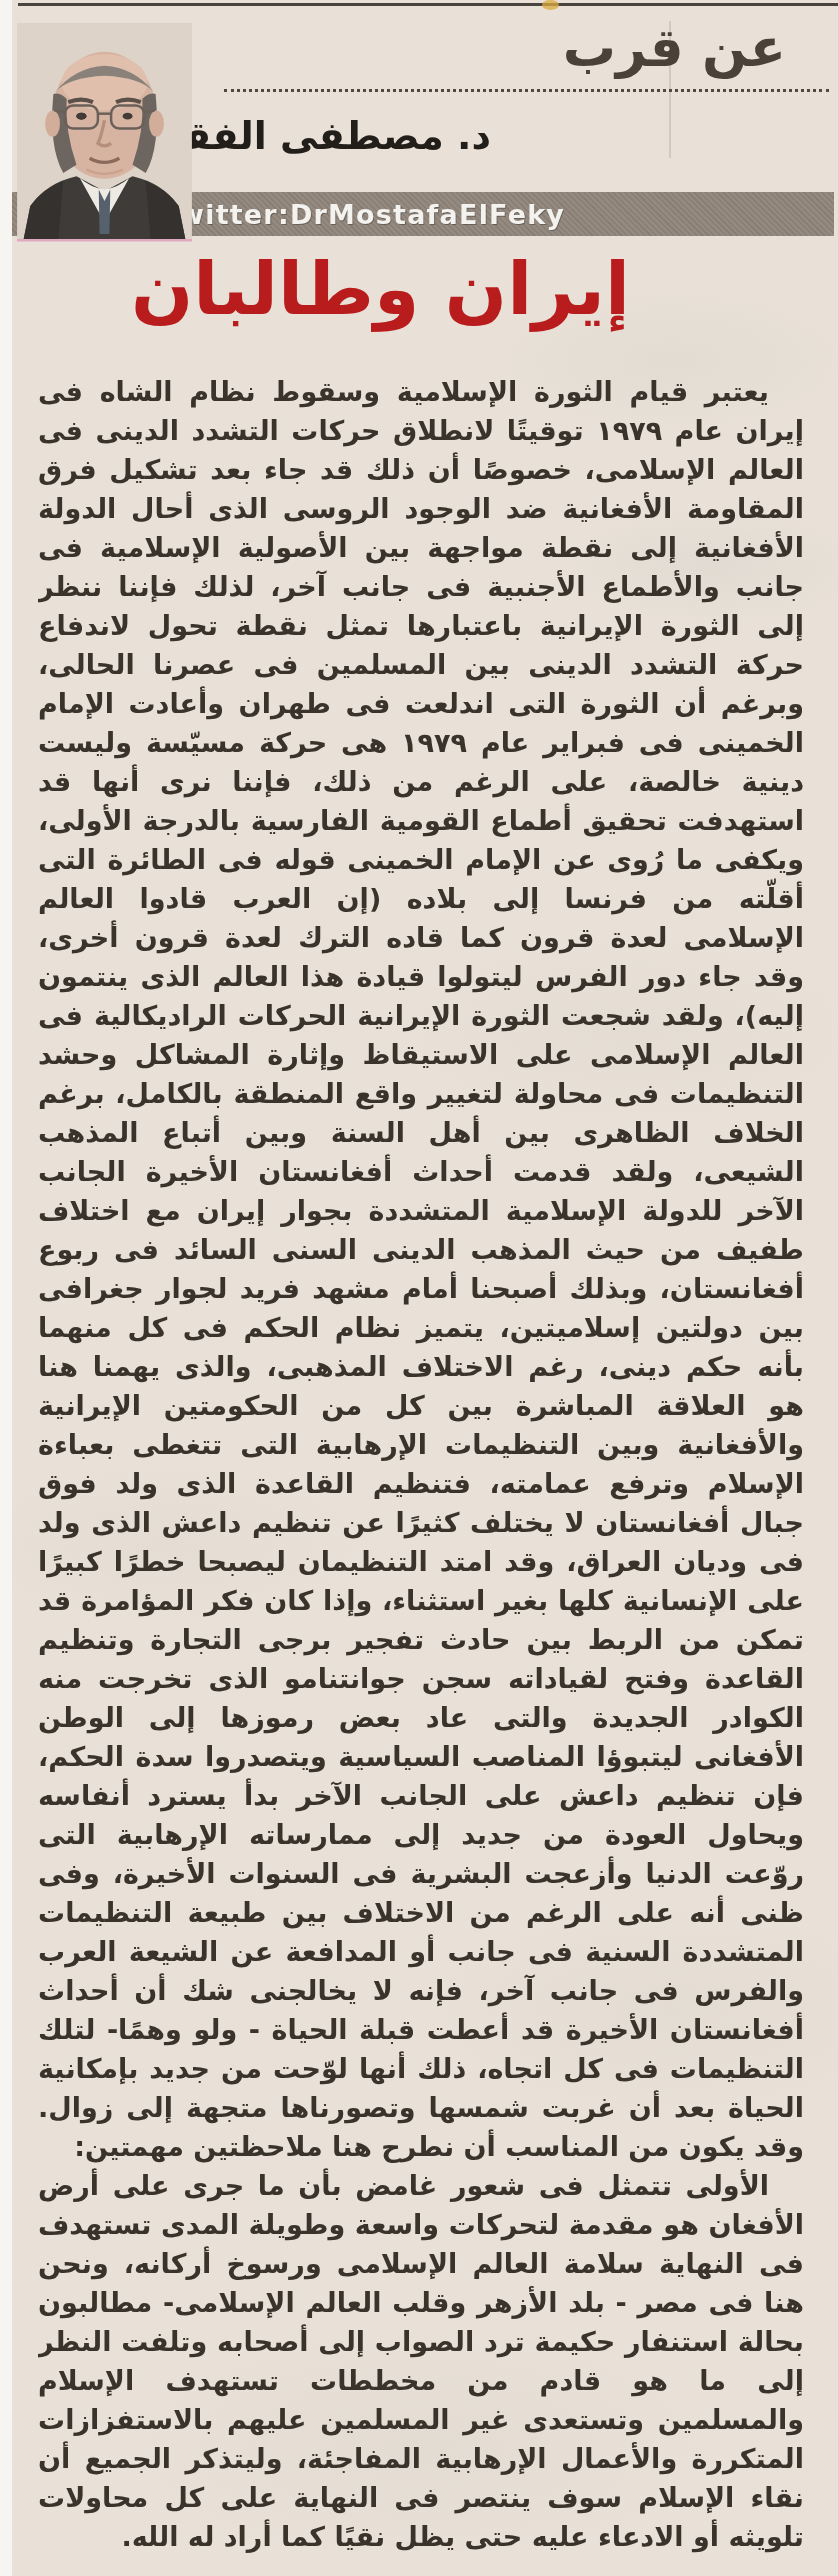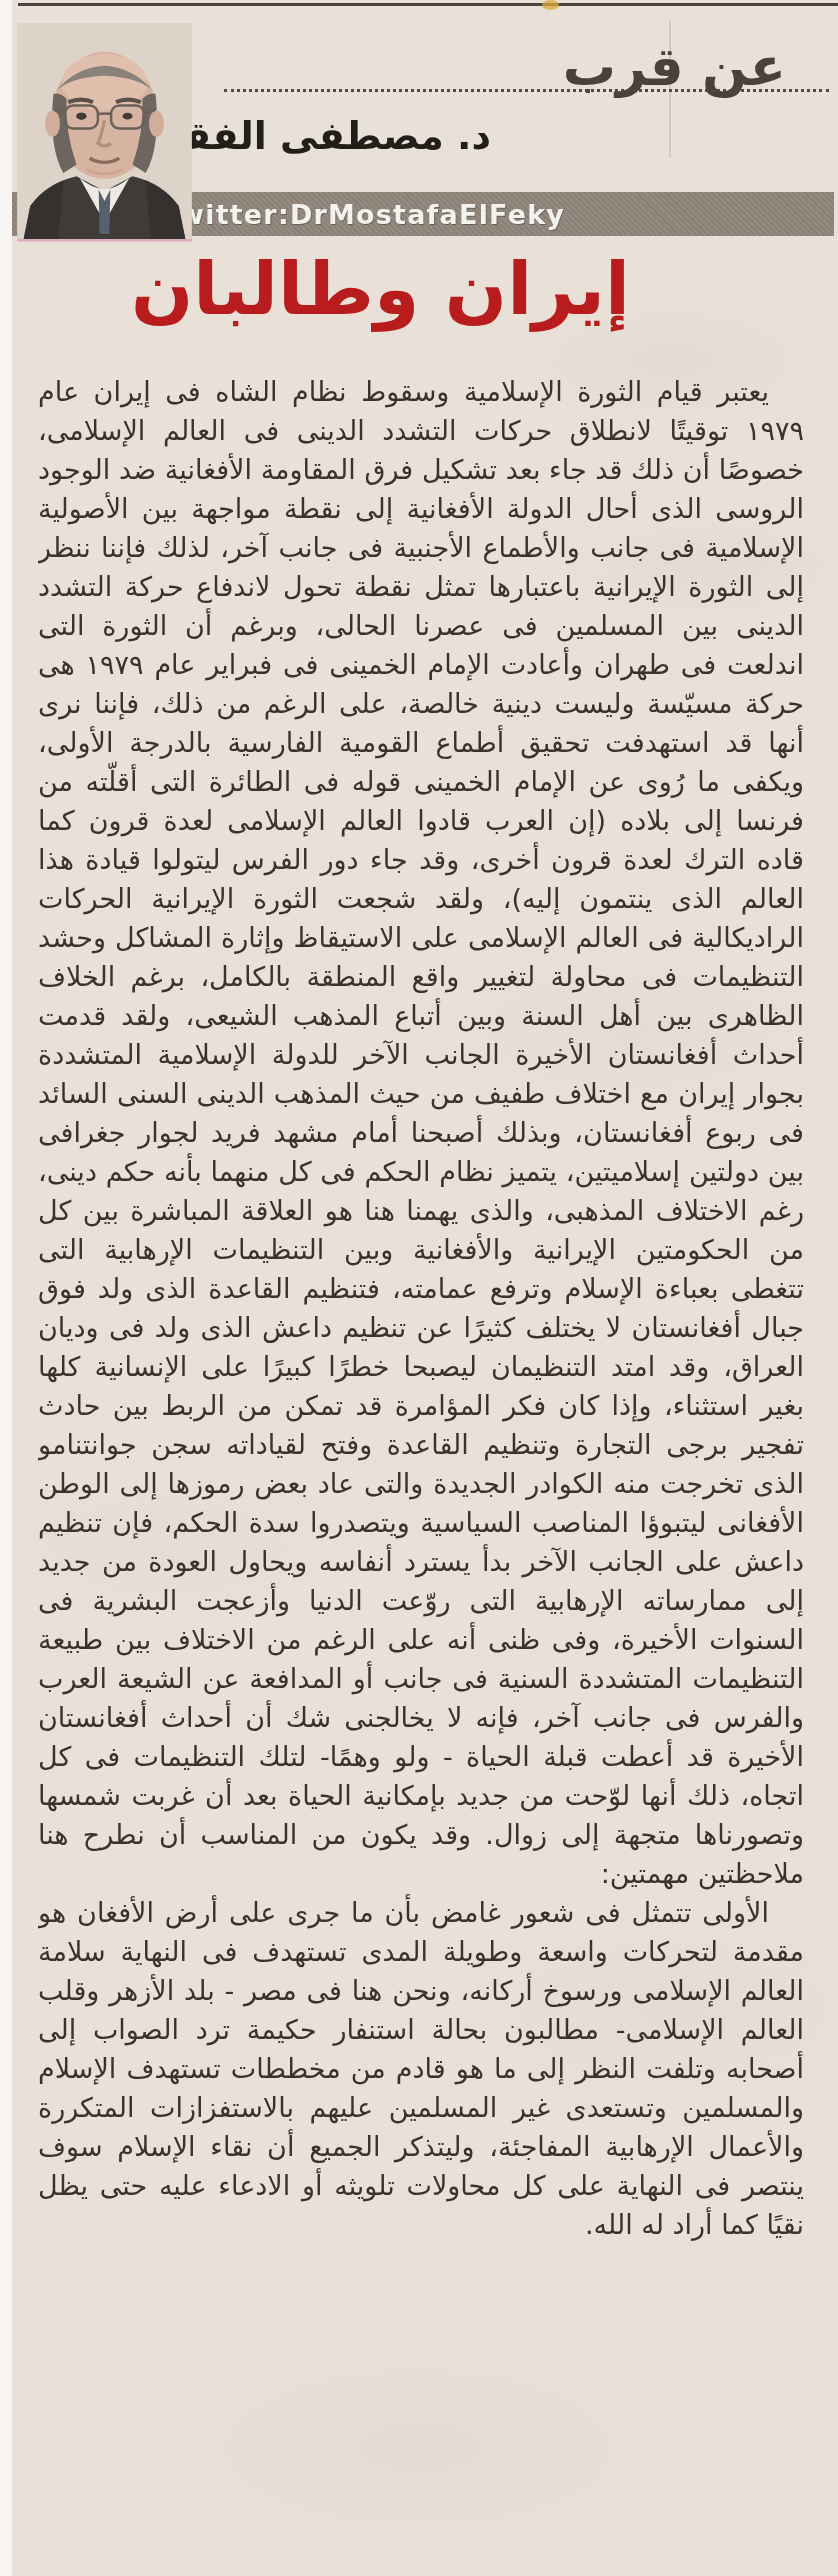--- a/index.html
+++ b/index.html
@@ -22,21 +22,20 @@
   .scan-edge-left{position:absolute;left:0;top:0;width:12.4px;height:100%;background:#f7f5f2;}
   .top-rule{position:absolute;left:18px;right:0;top:3.3px;height:2.5px;background:#494440;}
   .yellow-speck{position:absolute;left:542px;top:0;width:16.5px;height:10px;border-radius:50%;
     background:#d9a93f;opacity:.75;}
   .ghost-vrule{position:absolute;left:669px;top:21.4px;width:1.6px;height:137px;background:rgba(90,84,78,.16);}
 
   .column-name{
     position:absolute;top:21.4px;right:53px;
     font-size:53px;font-weight:bold;color:#4a4138;line-height:1;
     letter-spacing:0.8px;
-    margin-top:19px;
   }
   .dotted-rule{position:absolute;top:89px;left:224px;right:10px;border-top:3.3px dotted #52483e;}
   .author-name{
     position:absolute;top:114px;right:348px;
     font-size:38px;font-weight:bold;color:#221e1a;line-height:1.2;white-space:nowrap;
   }
   .twitter-bar{
     position:absolute;top:192px;left:12.4px;right:5px;height:44px;
     background:#958a80;
     background-image:repeating-linear-gradient(45deg, rgba(60,55,50,.14) 0 1.6px, transparent 1.6px 4.1px);
@@ -55,21 +54,21 @@
   .photo svg{display:block;width:100%;height:100%;}
 
   .article-title{
     position:absolute;top:247px;left:0;right:78px;margin:0;
     text-align:center;font-size:73px;font-weight:bold;color:#b91c1c;
     line-height:1.15;
   }
   .article-body{
     position:absolute;top:372px;right:35px;left:38px;height:2184px;overflow:hidden;
     direction:rtl;text-align:justify;
-    font-size:27px;font-weight:normal;color:#39332c;line-height:39px;
+    font-size:27px;font-weight:bold;color:#39332c;line-height:39px;
   }
   .article-body p{margin:0;text-indent:35px;}
 </style>
 </head>
 <body>
 
 <div class="page">
 
   <div class="scan-edge-left"></div>
   <div class="top-rule"></div>

